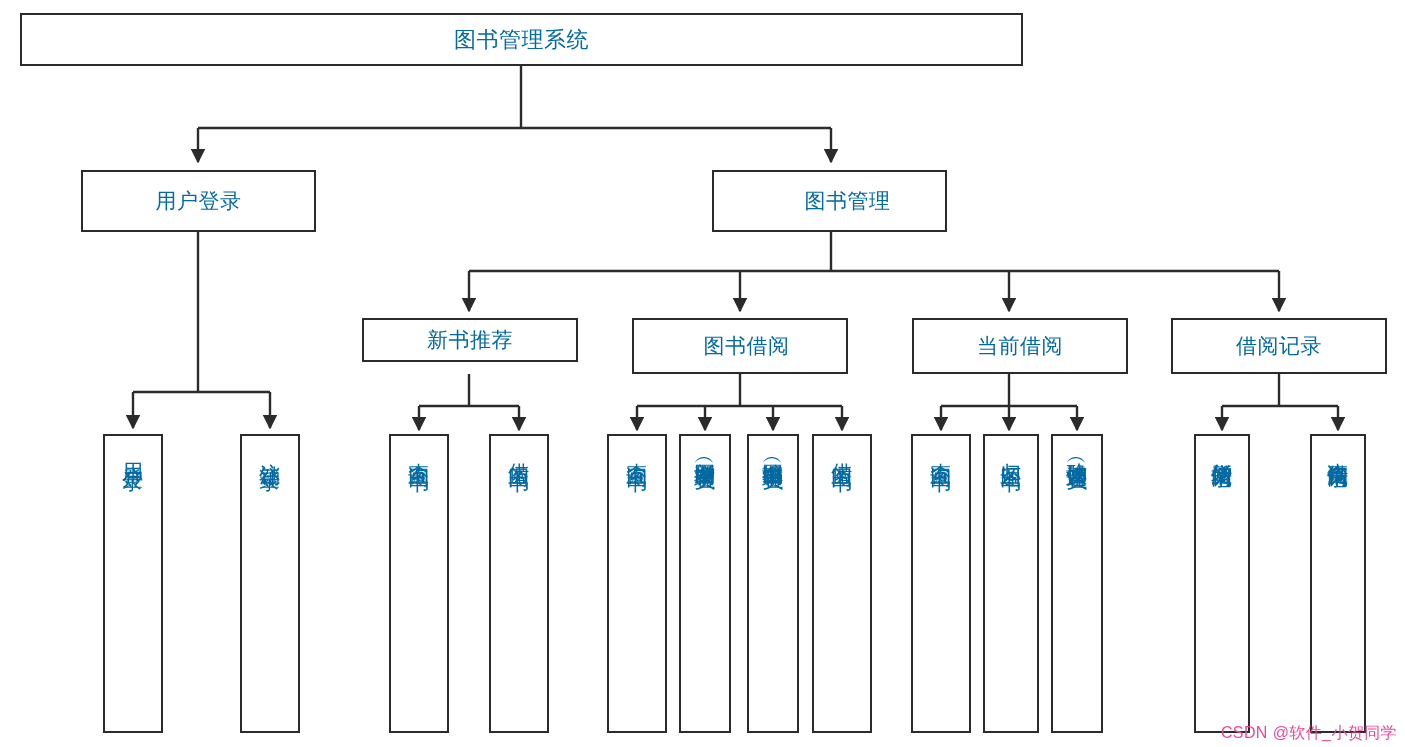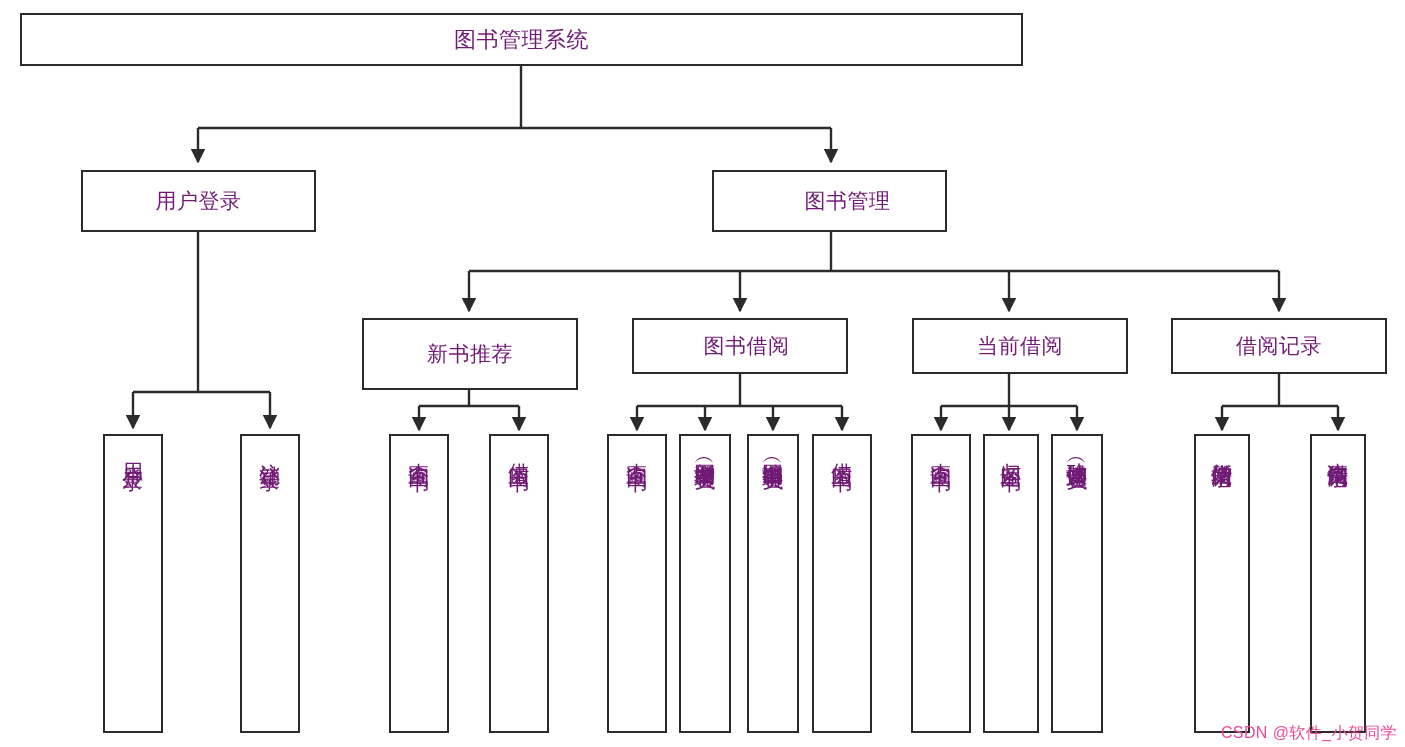--- a/index.html
+++ b/index.html
@@ -27,21 +27,21 @@
     pointer-events: none;
   }
   .node {
     position: absolute;
     box-sizing: border-box;
     background: #ffffff;
     border: 2px solid #2b2b2b;
     display: flex;
     align-items: center;
     justify-content: center;
-    color: #701a75;
+    color: #0369a1;
     z-index: 2;
   }
   .node-label {
     display: block;
     text-align: center;
     line-height: 1.08;
     white-space: nowrap;
   }
   
   .node.horiz .node-label {
@@ -139,21 +139,21 @@
   </div>
 
   <div class="node horiz" style="left:81px; top:170px; width:235px; height:62px;">
     <span class="node-label">用户登录</span>
   </div>
 
   <div class="node horiz" style="left:712px; top:170px; width:235px; height:62px;padding-left:36px;">
     <span class="node-label">图书管理</span>
   </div>
 
-  <div class="node horiz" style="left:362px; top:318px; width:216px; height:72px;">
+  <div class="node horiz" style="left:362px; top:318px; width:216px; height:44px;">
     <span class="node-label">新书推荐</span>
   </div>
 
   <div class="node horiz" style="left:632px; top:318px; width:216px; height:56px;padding-left:13px;">
     <span class="node-label">图书借阅</span>
   </div>
 
   <div class="node horiz" style="left:901px; top:318px; width:216px; height:56px;margin-left:11px;">
     <span class="node-label">当前借阅</span>
   </div>

